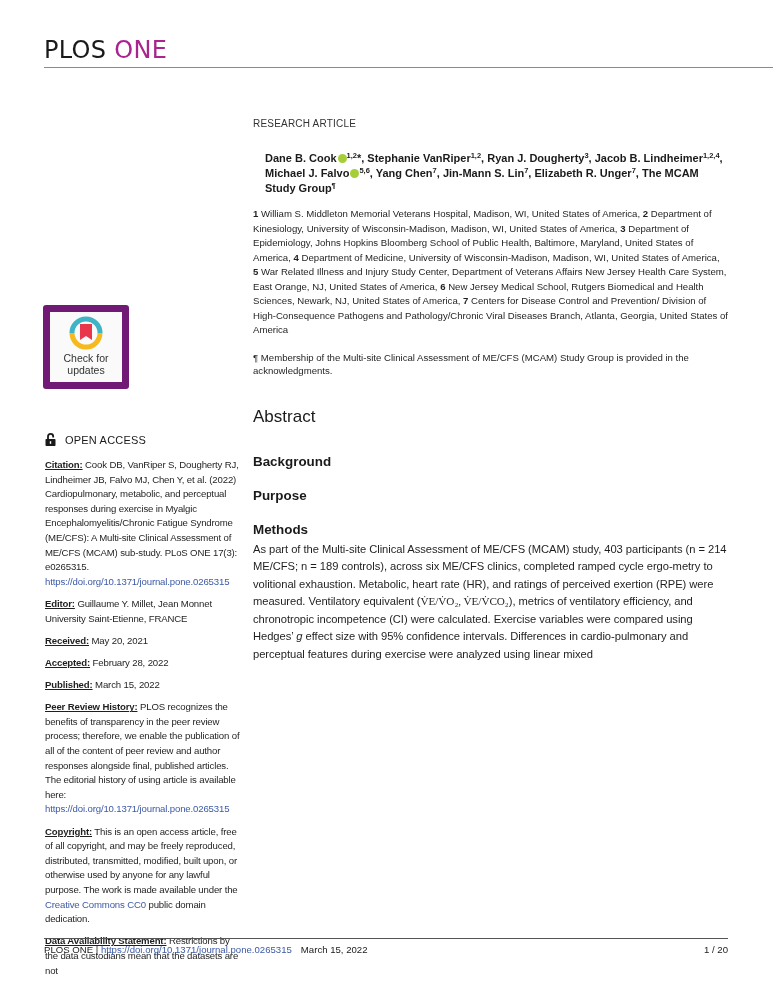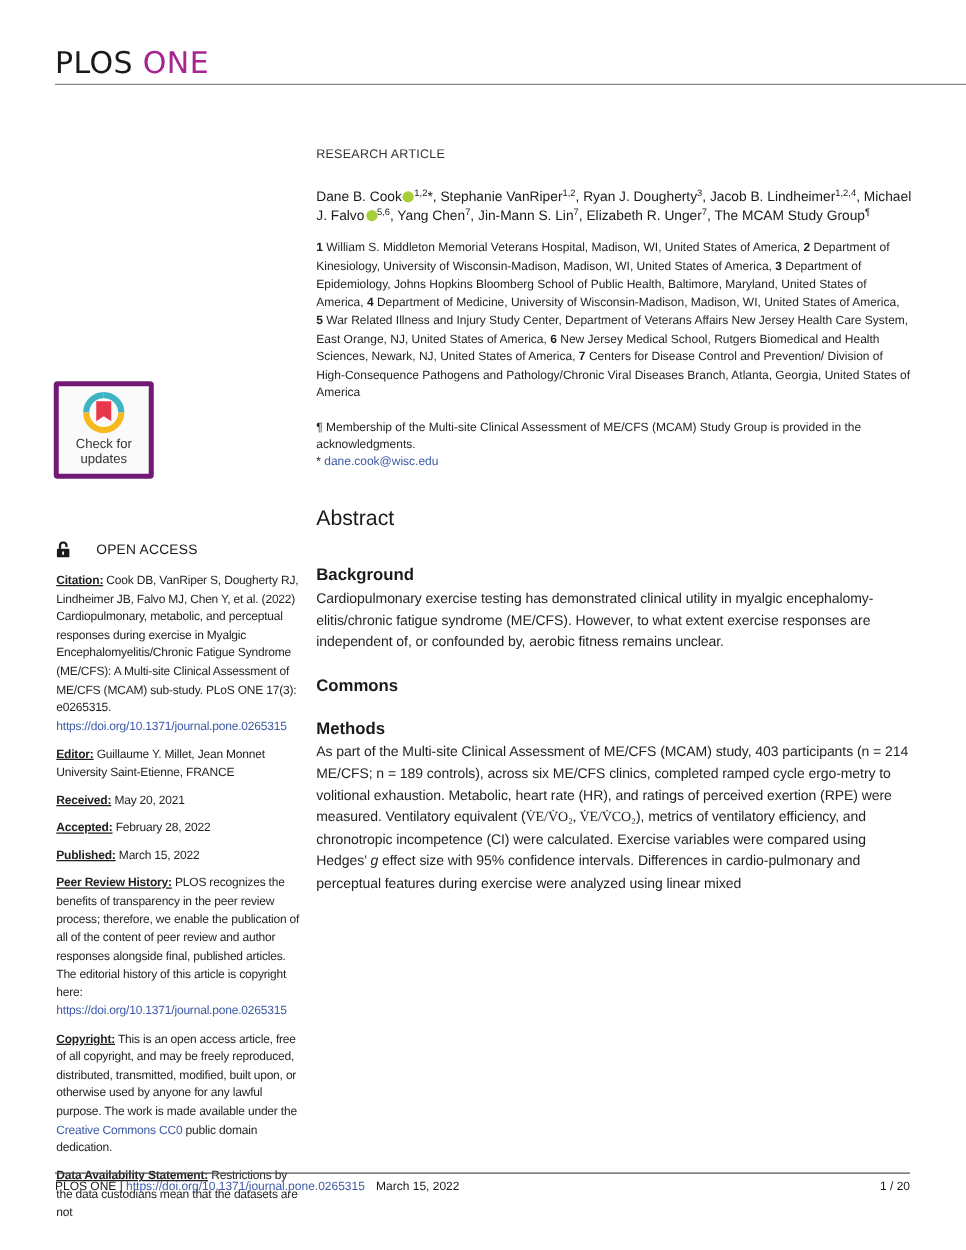--- a/index.html
+++ b/index.html
@@ -4,37 +4,37 @@
 <style>
   html, body { margin: 0; padding: 0; background: #ffffff; }
   body { width: 773px; height: 1000px; position: relative; overflow: hidden; color: #1a1a1a; font-family: "Liberation Sans", sans-serif; }
 
   .logo { position: absolute; left: 44px; top: 36px; font-family: "DejaVu Sans", sans-serif; font-size: 24px; letter-spacing: 0.3px; line-height: 28px; }
   .logo .plos { color: #1a1a1a; }
   .logo .one { color: #a8258f; }
   .header-rule { position: absolute; left: 44px; top: 67px; width: 729px; height: 1px; background: #8a8a8a; }
 
   
-  .crossmark { position: absolute; left: 43px; top: 305px; width: 72px; height: 70px; border: 4px solid #701a75; border-radius: 3px; background: #fafafa; }
+  .crossmark { position: absolute; left: 43px; top: 305px; width: 72px; height: 70px; border: 7px solid #701a75; border-radius: 3px; background: #fafafa; }
   .crossmark svg { position: absolute; left: 19px; top: 4px; }
   .crossmark .cm-text { position: absolute; left: 0; right: 0; top: 41px; text-align: center; font-size: 10.5px; line-height: 11.5px; color: #333; }
 
-  .oa { position: absolute; left: 45px; top: 433px; font-size: 11px; color: #1a1a1a; display: flex; align-items: center; gap: 21px; letter-spacing: 0.2px; }
+  .oa { position: absolute; left: 45px; top: 433px; font-size: 11px; color: #1a1a1a; display: flex; align-items: center; gap: 9px; letter-spacing: 0.2px; }
   .oa svg { display: block; }
 
   .left-col { position: absolute; left: 45px; top: 458px; width: 200px; font-size: 9.6px; line-height: 14.6px; color: #1f1f1f; letter-spacing: -0.15px; }
   .left-col p { margin: 0 0 7.6px 0; }
   .left-col b { font-weight: bold; text-decoration: underline; }
   .left-col .link { color: #3d5aa6; }
 
   
   .main { position: absolute; left: 253px; top: 117px; width: 478px; }
   .article-type { font-size: 10px; color: #333; letter-spacing: 0.2px; margin: 0; line-height: 14px; }
   .title { font-family: "DejaVu Sans", sans-serif; font-weight: normal; font-size: 22.6px; line-height: 28.2px; color: #1a1a1a; margin: 4px 0 0 0; letter-spacing: -0.3px; }
-  .authors { margin: 20px 0 0 0; font-size: 11px; line-height: 15px; font-weight: normal; color: #1a1a1a; }
+  .authors { margin: 20px 0 0 12px; font-size: 11px; line-height: 15px; font-weight: bold; color: #1a1a1a; }
   .authors sup { font-size: 7.5px; vertical-align: 4px; line-height: 0; }
   .orcid { display: inline-block; width: 9px; height: 9px; border-radius: 50%; background: #a6ce39; vertical-align: -1px; margin-left: 1px; }
   .affil { margin: 11px 0 0 0; font-size: 9.6px; line-height: 14.5px; color: #1f1f1f; }
   .affil b { font-weight: bold; }
   .notes { margin: 13px 0 0 0; font-size: 9.6px; line-height: 13.5px; color: #1f1f1f; }
   .notes .email { color: #3d5aa6; }
   .abstract-h { font-family: Liberation Sans, sans-serif; font-size: 17px; font-weight: normal; margin: 28px 0 0 0; line-height: 22px; color: #1a1a1a; }
   .sec-h { font-size: 13.4px; font-weight: bold; margin: 0; line-height: 18px; color: #1a1a1a; }
   .sec-p { font-size: 11.2px; line-height: 17.5px; margin: 2px 0 0 0; color: #1f1f1f; letter-spacing: -0.05px; }
   .sec-bg { margin-top: 25px; }
@@ -96,21 +96,21 @@
   <p>
     <b>Accepted:</b>
     <span>February 28, 2022</span>
   </p>
   <p>
     <b>Published:</b>
     <span>March 15, 2022</span>
   </p>
   <p>
     <b>Peer Review History:</b>
-    <span>PLOS recognizes the benefits of transparency in the peer review process; therefore, we enable the publication of all of the content of peer review and author responses alongside final, published articles. The editorial history of this article is copyright here:</span>
+    <span>PLOS recognizes the benefits of transparency in the peer review process; therefore, we enable the publication of all of the content of peer review and author responses alongside final, published articles. The editorial history of using article is available here:</span>
     <span class="link">https://doi.org/10.1371/journal.pone.0265315</span>
   </p>
   <p>
     <b>Copyright:</b>
     <span>This is an open access article, free of all copyright, and may be freely reproduced, distributed, transmitted, modified, built upon, or otherwise used by anyone for any lawful purpose. The work is made available under the</span>
     <span class="link">Creative Commons CC0</span>
     <span>public domain dedication.</span>
   </p>
   <p>
     <b>Data Availability Statement:</b>
@@ -138,35 +138,30 @@
     <b>2</b>&nbsp;<span>Department of Kinesiology, University of Wisconsin-Madison, Madison, WI, United States of America,</span>
     <b>3</b>&nbsp;<span>Department of Epidemiology, Johns Hopkins Bloomberg School of Public Health, Baltimore, Maryland, United States of America,</span>
     <b>4</b>&nbsp;<span>Department of Medicine, University of Wisconsin-Madison, Madison, WI, United States of America,</span>
     <b>5</b>&nbsp;<span>War Related Illness and Injury Study Center, Department of Veterans Affairs New Jersey Health Care System, East Orange, NJ, United States of America,</span>
     <b>6</b>&nbsp;<span>New Jersey Medical School, Rutgers Biomedical and Health Sciences, Newark, NJ, United States of America,</span>
     <b>7</b>&nbsp;<span>Centers for Disease Control and Prevention/ Division of High-Consequence Pathogens and Pathology/Chronic Viral Diseases Branch, Atlanta, Georgia, United States of America</span>
   </p>
 
   <div class="notes">
     <div>¶ Membership of the Multi-site Clinical Assessment of ME/CFS (MCAM) Study Group is provided in the acknowledgments.</div>
-    <div>
-      <span>*</span>
-      <span class="email">dane.cook@wisc.edu</span>
-    </div>
   </div>
 
   <h2 class="abstract-h">Abstract</h2>
 
   <div class="sec-bg">
     <h3 class="sec-h">Background</h3>
-    <p class="sec-p">Cardiopulmonary exercise testing has demonstrated clinical utility in myalgic encephalomy-elitis/chronic fatigue syndrome (ME/CFS). However, to what extent exercise responses are independent of, or confounded by, aerobic fitness remains unclear.</p>
   </div>
 
   <div class="sec-pu">
-    <h3 class="sec-h">Commons</h3>
+    <h3 class="sec-h">Purpose</h3>
   </div>
 
   <div class="sec-me">
     <h3 class="sec-h">Methods</h3>
     <p class="sec-p"><span>As part of the Multi-site Clinical Assessment of ME/CFS (MCAM) study, 403 participants (n = 214 ME/CFS; n = 189 controls), across six ME/CFS clinics, completed ramped cycle ergo-metry to volitional exhaustion. Metabolic, heart rate (HR), and ratings of perceived exertion (RPE) were measured. Ventilatory equivalent (</span><span class="math">V̇E/V̇O₂, V̇E/V̇CO₂</span><span>), metrics of ventilatory efficiency, and chronotropic incompetence (CI) were calculated. Exercise variables were compared using Hedges’</span> <i>g</i> <span>effect size with 95% confidence intervals. Differences in cardio-pulmonary and perceptual features during exercise were analyzed using linear mixed</span></p>
   </div>
 </div>
 
 <div class="footer-rule"></div>
 <div class="footer">

